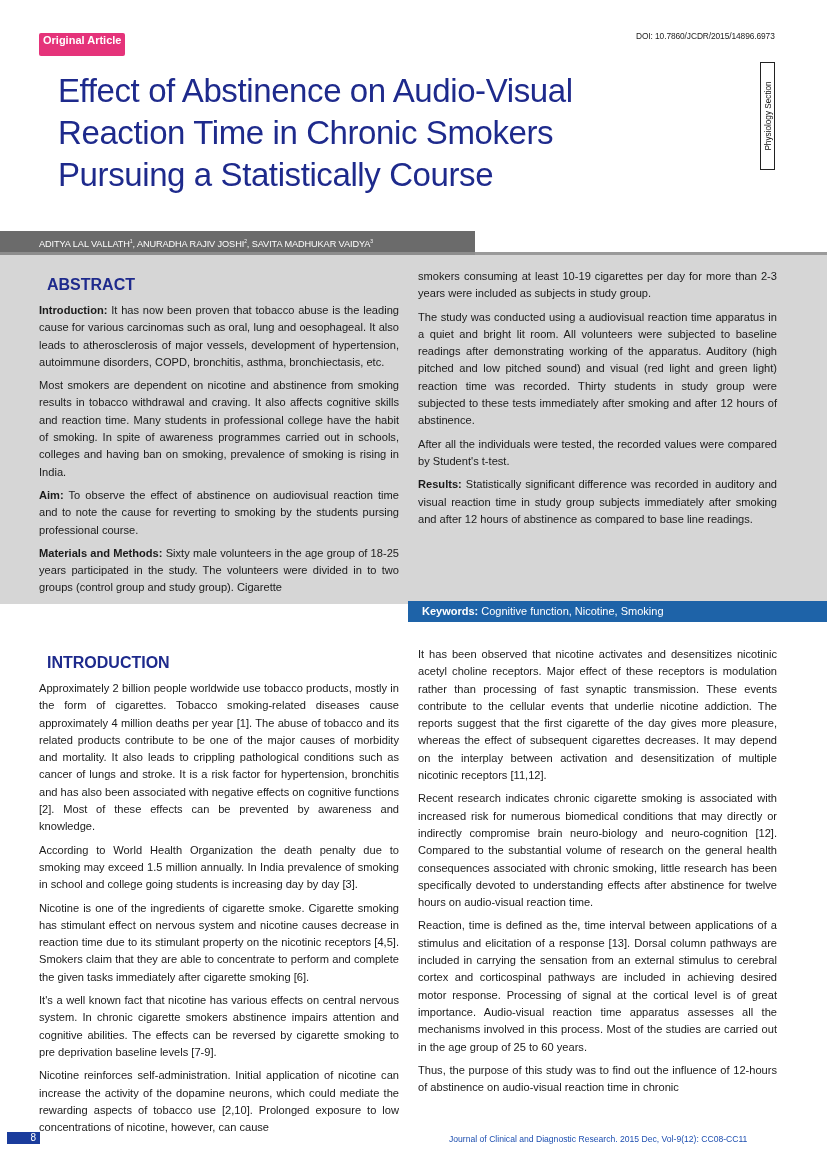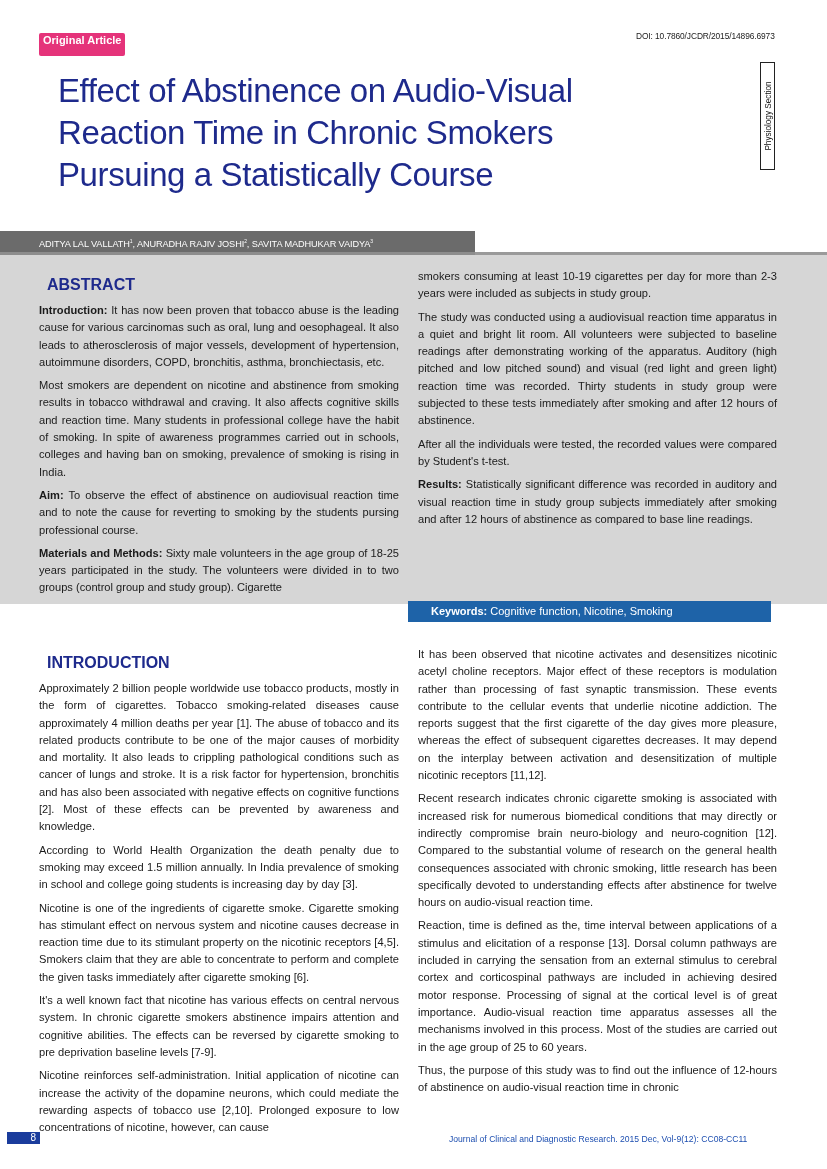--- a/index.html
+++ b/index.html
@@ -14,21 +14,21 @@
   .authors-bar sup { font-size:5px; vertical-align:4px; }
   .abstract-bg { position:absolute; left:0; top:252px; width:827px; height:352px; background:#d6d6d6; }
   .abstract-topline { position:absolute; left:475px; top:252px; width:352px; height:3px; background:#9a9a9a; }
   .abstract-topline-l { position:absolute; left:0; top:252px; width:475px; height:3px; background:#8d8d8d; }
   .col { position:absolute; font-size:11.1px; line-height:17.3px; text-align:justify; color:#1a1a1a; }
   .col p { margin:0 0 6px 0; }
   .col b { font-weight:bold; }
   .h-blue { color:#1e2a8c; font-weight:bold; font-size:16px; line-height:18px; margin:8px; }
   .abs-left { left:39px; top:268px; width:360px; }
   .abs-right { left:418px; top:268px; width:359px; }
-  .keywords { position:absolute; left:408px; top:601px; width:363px; height:21px; background:#1e63a8; color:#fff; font-size:11px; line-height:21px; box-sizing:border-box; padding-left:23px; }
+  .keywords { position:absolute; left:408px; top:601px; width:419px; height:21px; background:#1e63a8; color:#fff; font-size:11px; line-height:21px; box-sizing:border-box; padding-left:14px; }
   .keywords b { font-weight:bold; }
   .body-left { left:39px; top:646px; width:360px; }
   .body-right { left:418px; top:646px; width:359px; }
   .body-right { top:646px; }
   .page-num { position:absolute; left:7px; top:1132px; width:33px; height:12px; background:#1a3c9c; color:#fff; font-size:10px; line-height:12px; text-align:right; box-sizing:border-box; padding-right:4px; }
   .journal { position:absolute; left:449px; top:1134px; font-size:8.6px; color:#1e4fb0; white-space:nowrap; }
 </style>
 </head>
 <body>
 

